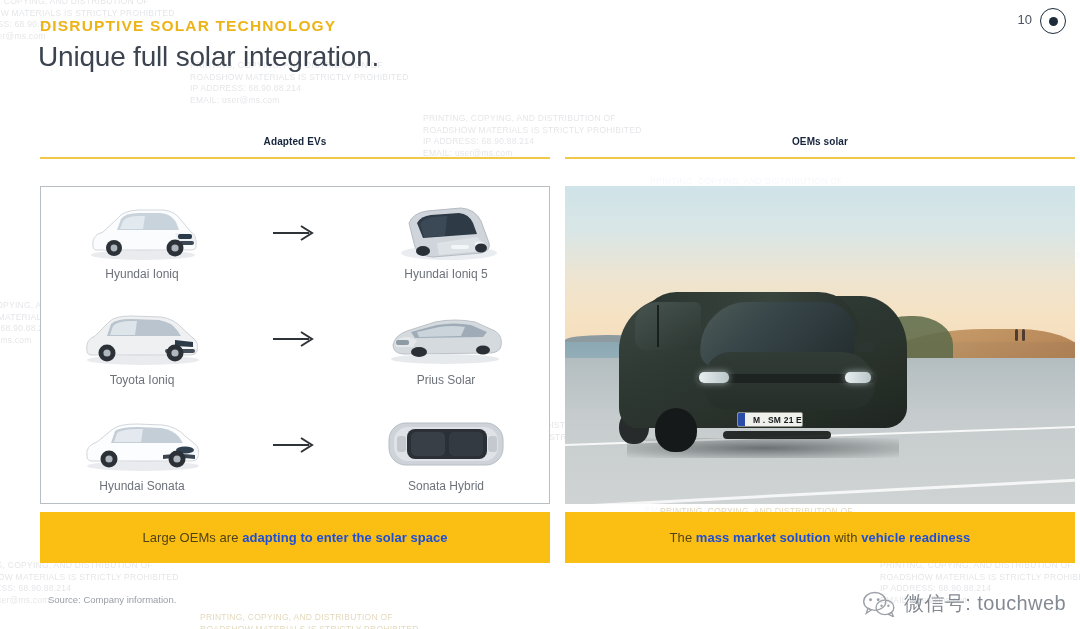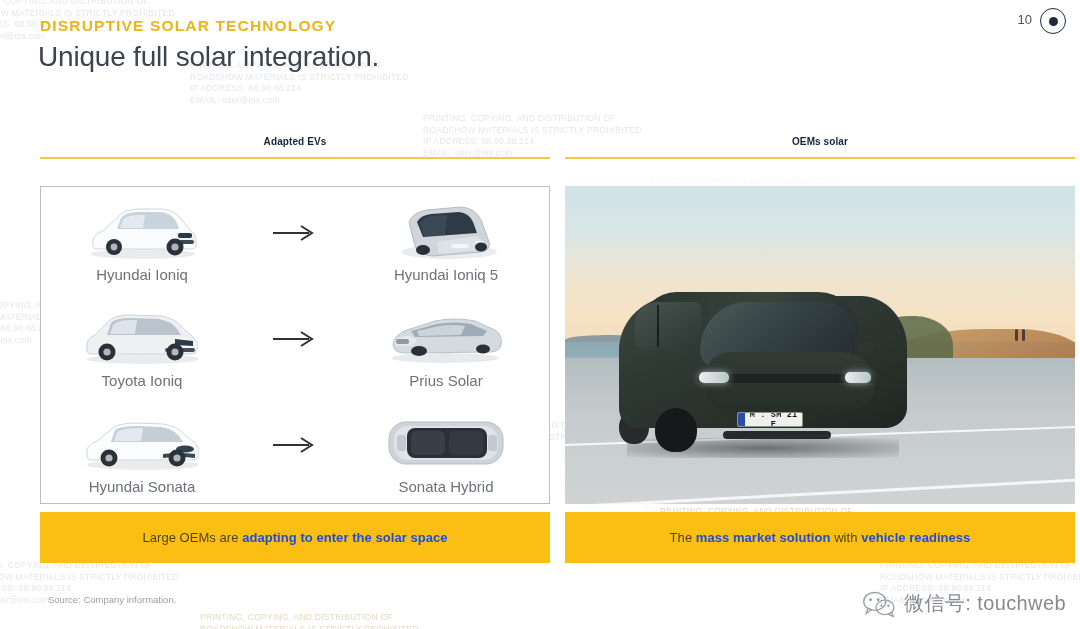--- a/index.html
+++ b/index.html
@@ -145,21 +145,21 @@
     justify-content: center;
     padding-bottom: 14px;
   }
   .ev-art {
     height: 66px;
     display: flex;
     align-items: center;
     justify-content: center;
   }
   .ev-label {
-    font-size: 15px;
+    font-size: 12px;
     color: #6d727a;
     margin-top: 2px;
   }
 
   
   .callout {
     position: absolute;
     top: 512px;
     width: 510px;
     height: 51px;
@@ -339,22 +339,22 @@
     align-items: center;
     overflow: hidden;
   }
   .plate-eu {
     width: 7px; height: 100%;
     background: #2b4da8;
     flex: 0 0 auto;
   }
   .plate-txt {
     flex: 1;
-    text-align: center;
-    font-family: Liberation Mono, monospace;
+    text-align: right;
+    font-family: Liberation Sans, sans-serif;
     font-size: 8.5px;
     font-weight: bold;
     color: #16181a;
     letter-spacing: 0.2px;
   }
   .grille-low {
     position: absolute;
     left: 110px; top: 163px;
     width: 108px; height: 8px;
     background: #141816;

